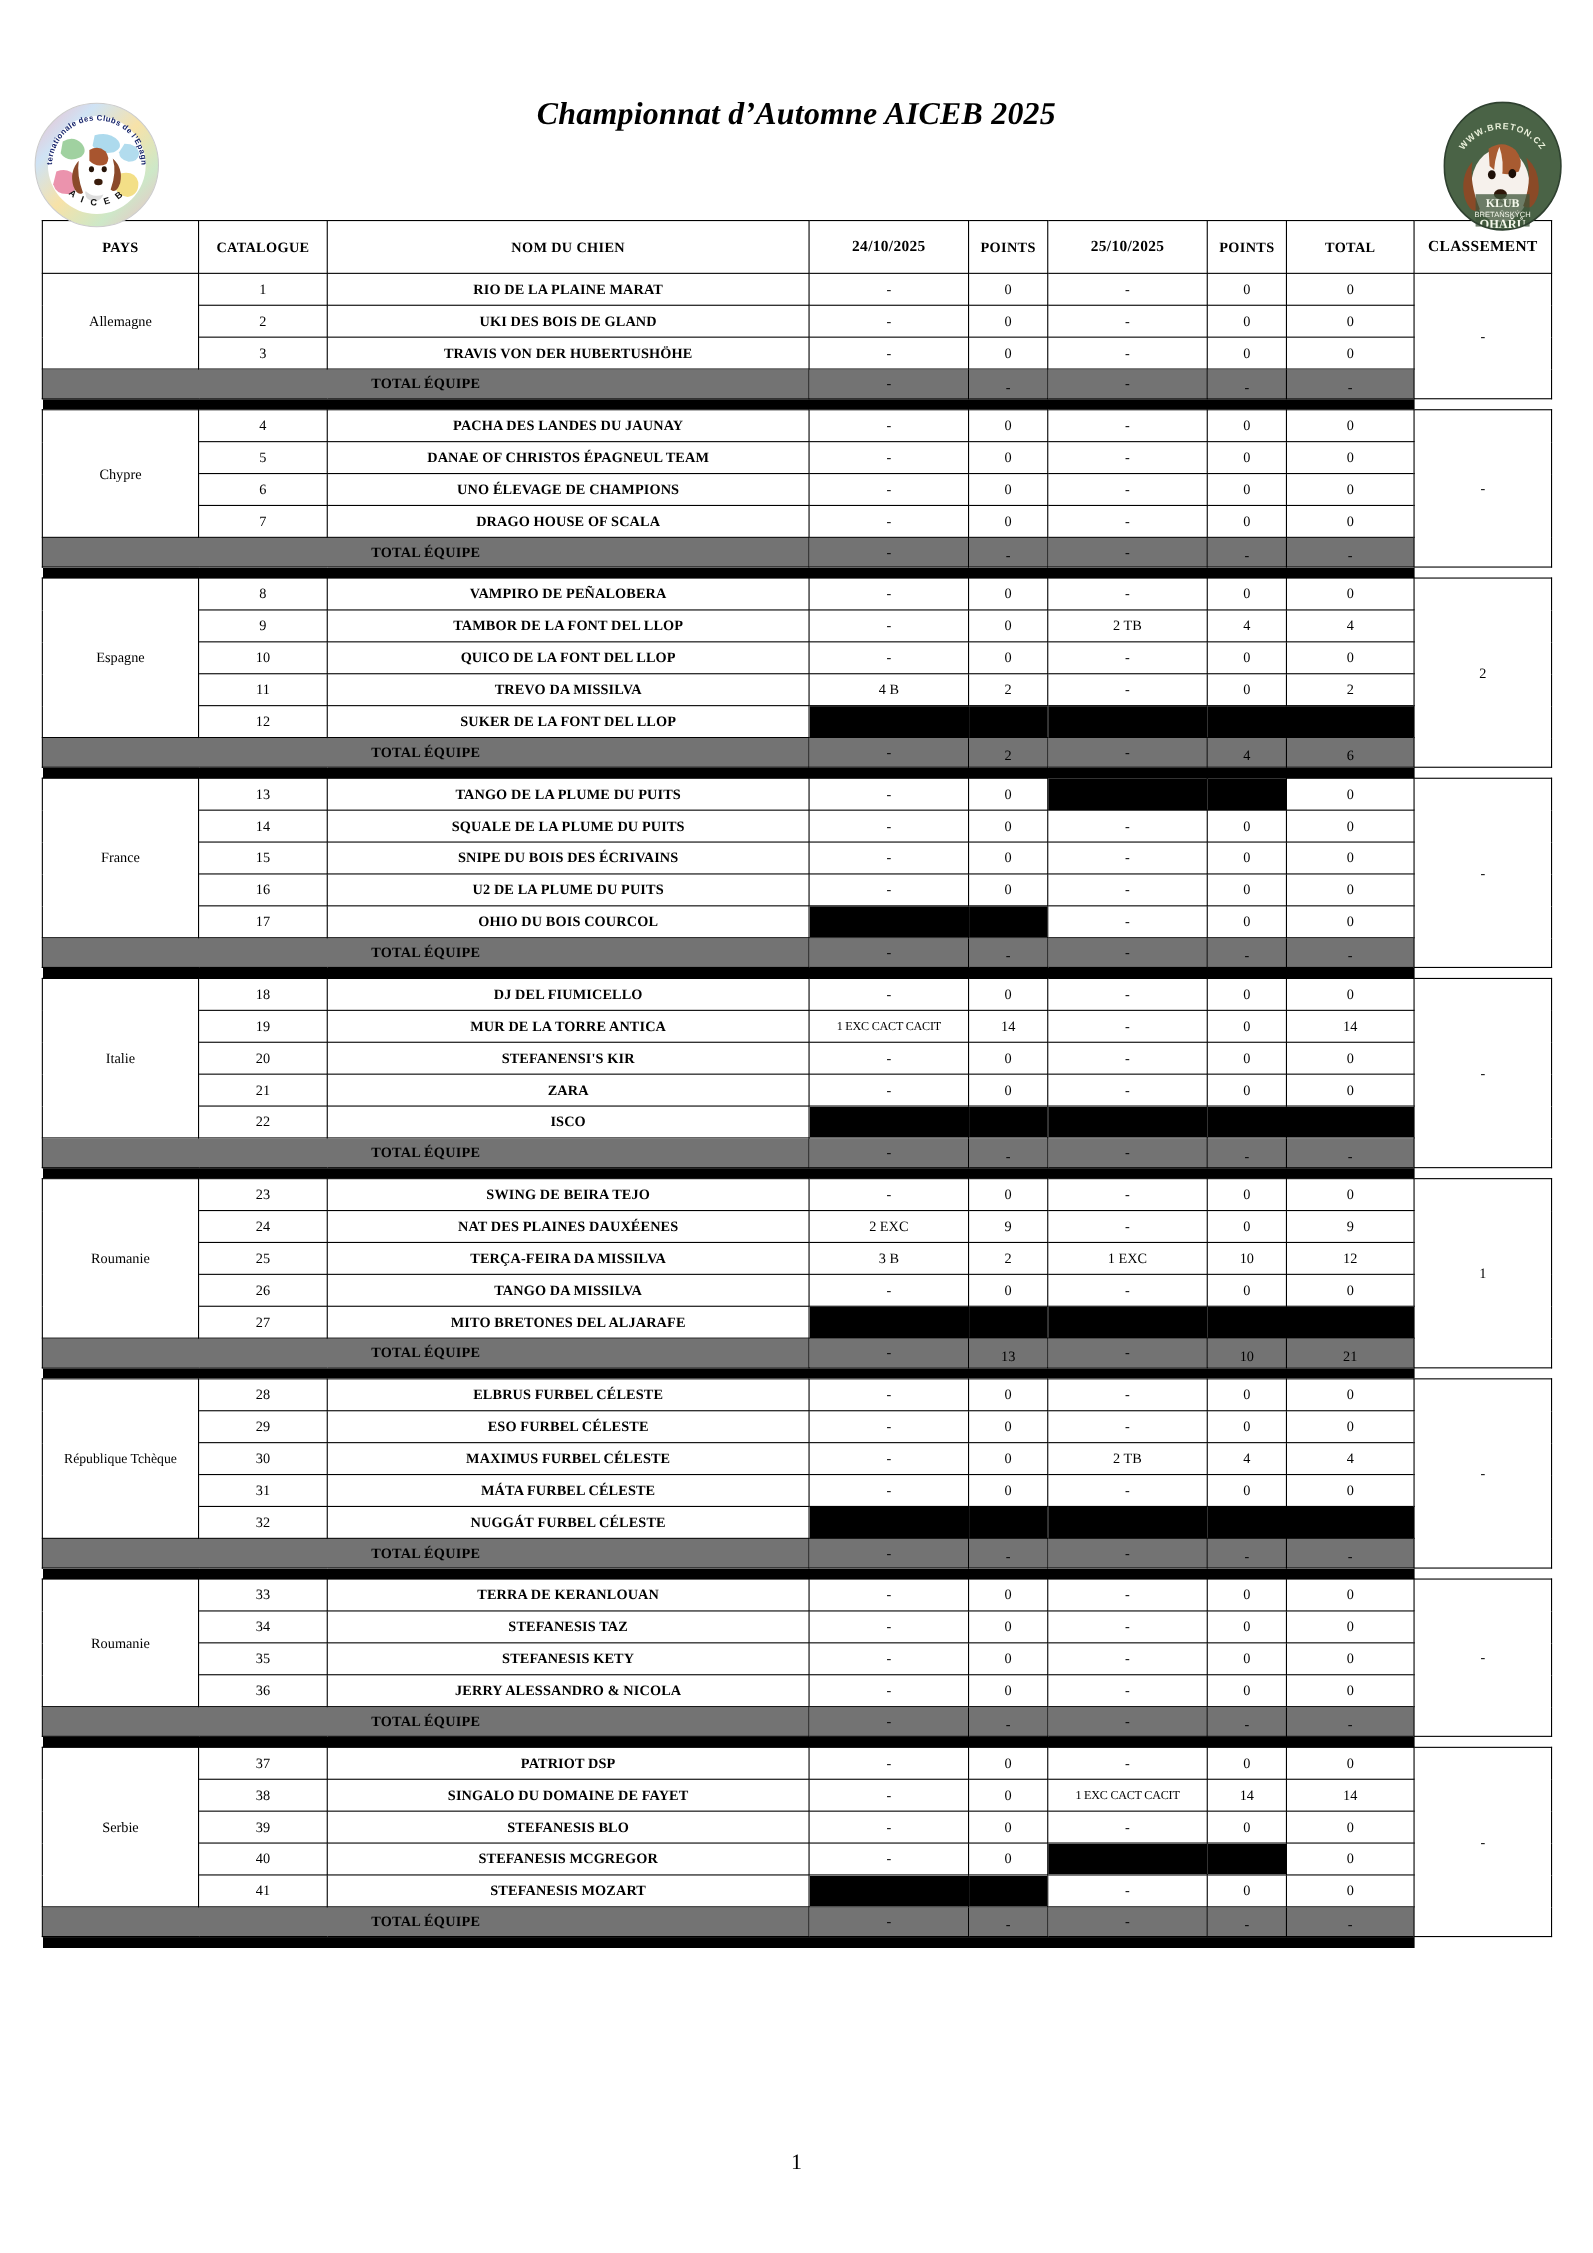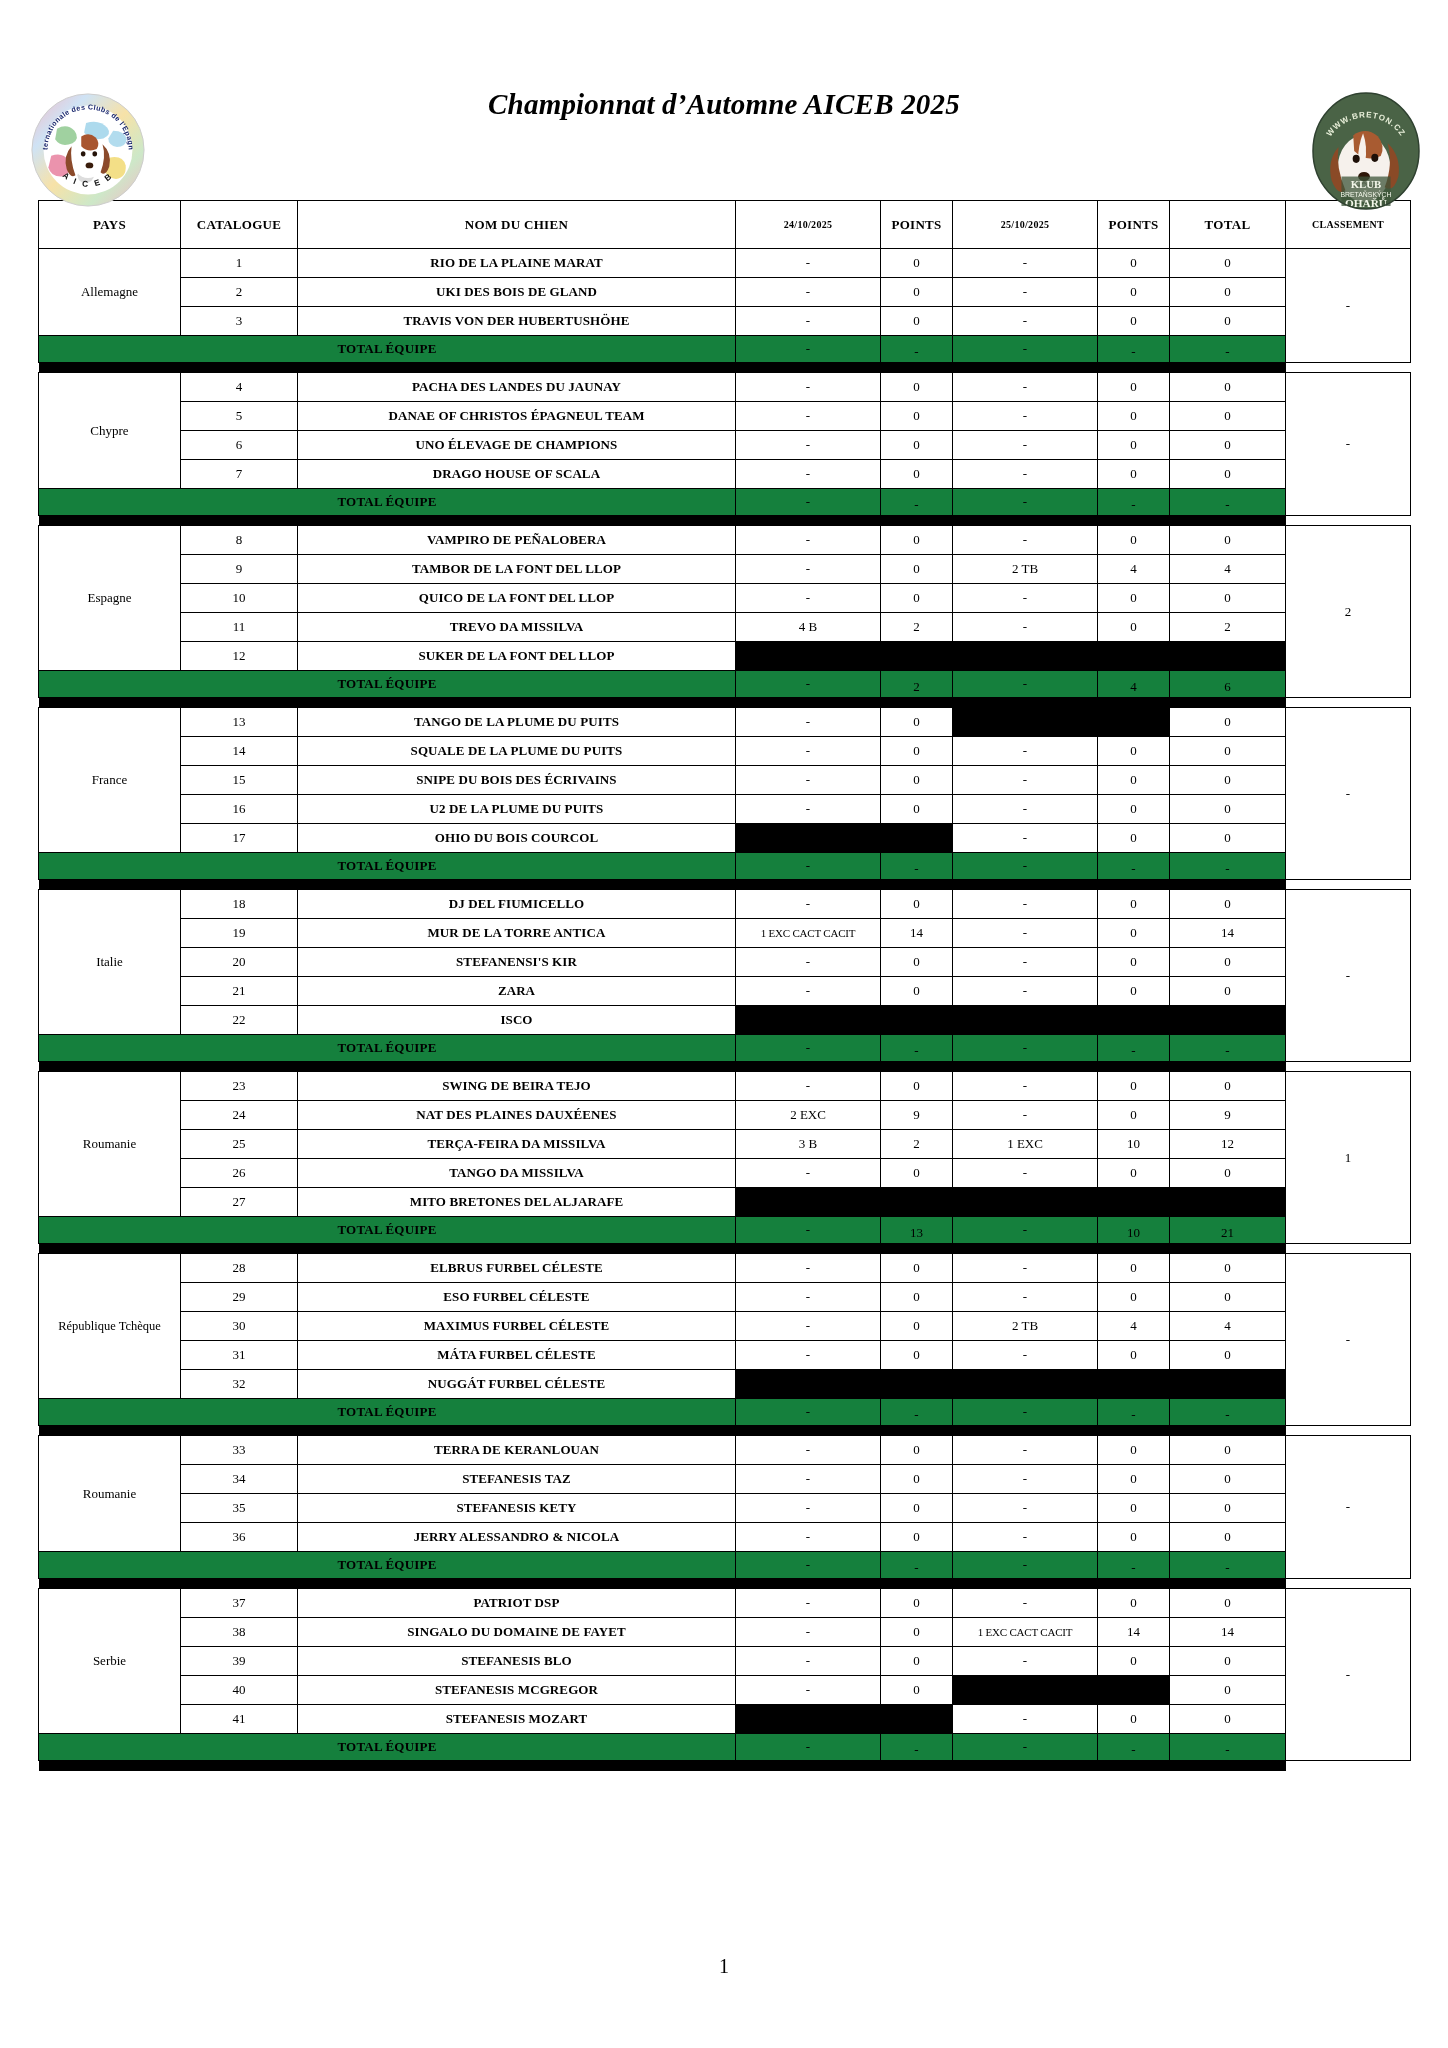--- a/index.html
+++ b/index.html
@@ -78,21 +78,21 @@
   col.c-p2         { width: 72px;  }
   col.c-total      { width: 116px; }
   col.c-class      { width: 125px; }
 
   thead th {
     height: 48px;
     font-weight: bold;
     font-size: 13.5px;
     letter-spacing: 0.3px;
   }
-  thead th.small { font-size: 10px; }
+  thead th.small { font-size: 14px; }
 
   tr.dog-row td { height: 29px; }
   td.country {
     font-size: 13.5px;
     font-weight: normal;
   }
   td.country.small { font-size: 12.5px; }
   td.catalogue { font-size: 12.5px; }
   td.dogname {
     font-weight: bold;
@@ -102,21 +102,21 @@
   td.res { font-size: 12.5px; }
   td.res.tight { font-size: 11px; letter-spacing: -0.2px; }
   td.points { font-size: 13px; }
   td.total  { font-size: 13px; vertical-align: bottom; padding-bottom: 2px; }
   td.total.first { vertical-align: middle; padding-bottom: 0; }
   td.classement { font-size: 13.5px; }
 
   td.blackout { background: #000000; border-color: #000000; }
 
   tr.total-row td {
-    background: #15803d;
+    background: #737373;
     height: 27px;
     margin-left: 48px;
   }
   td.total-label {
     text-align: right;
     padding-right: 12px;
     font-weight: bold;
     font-size: 13px;
     letter-spacing: 0.2px;
   }

